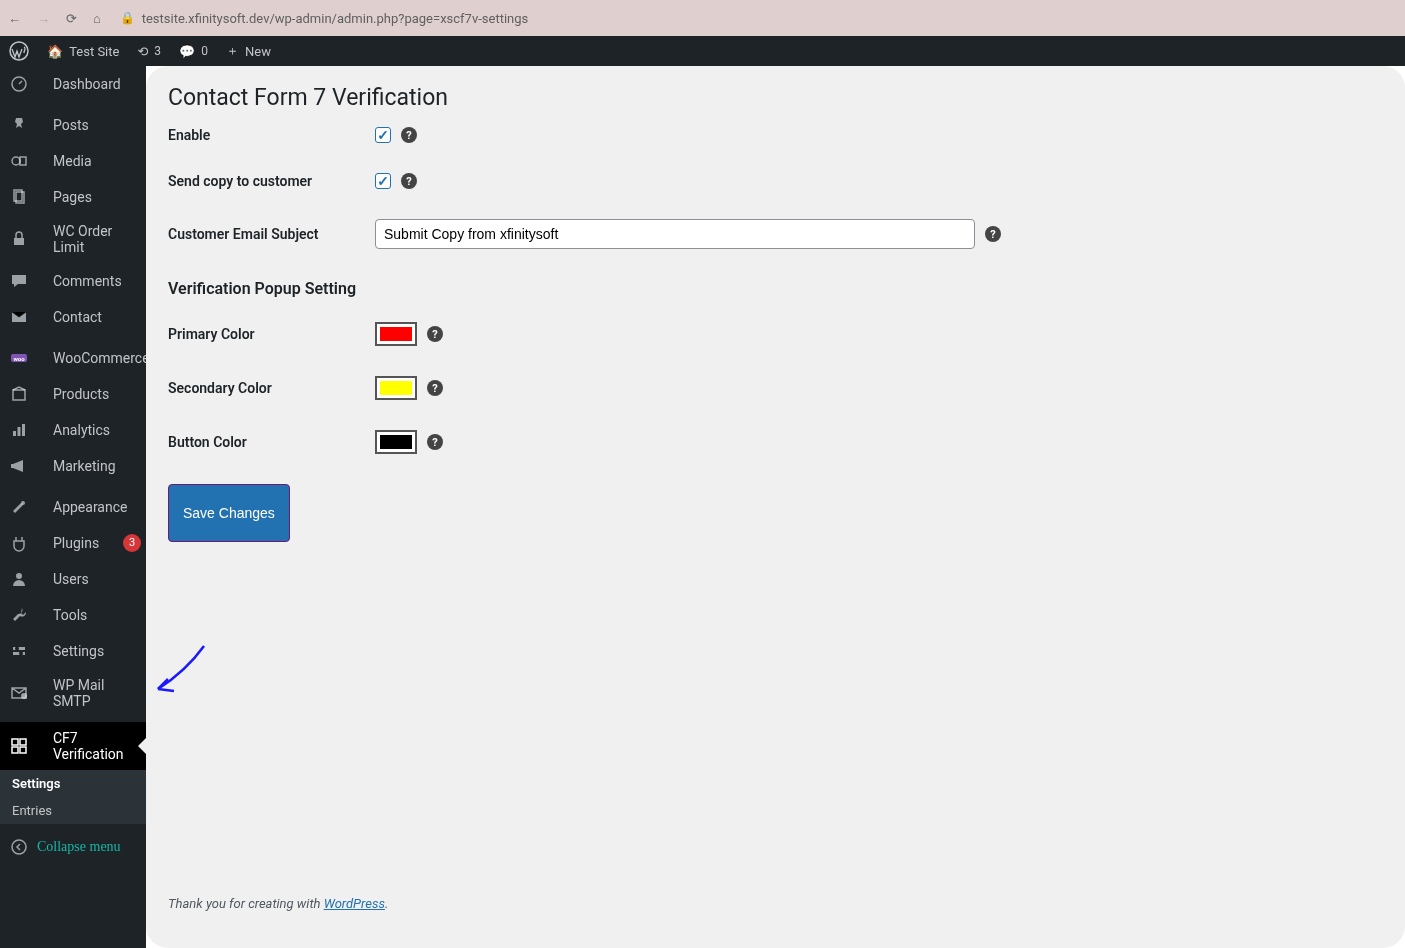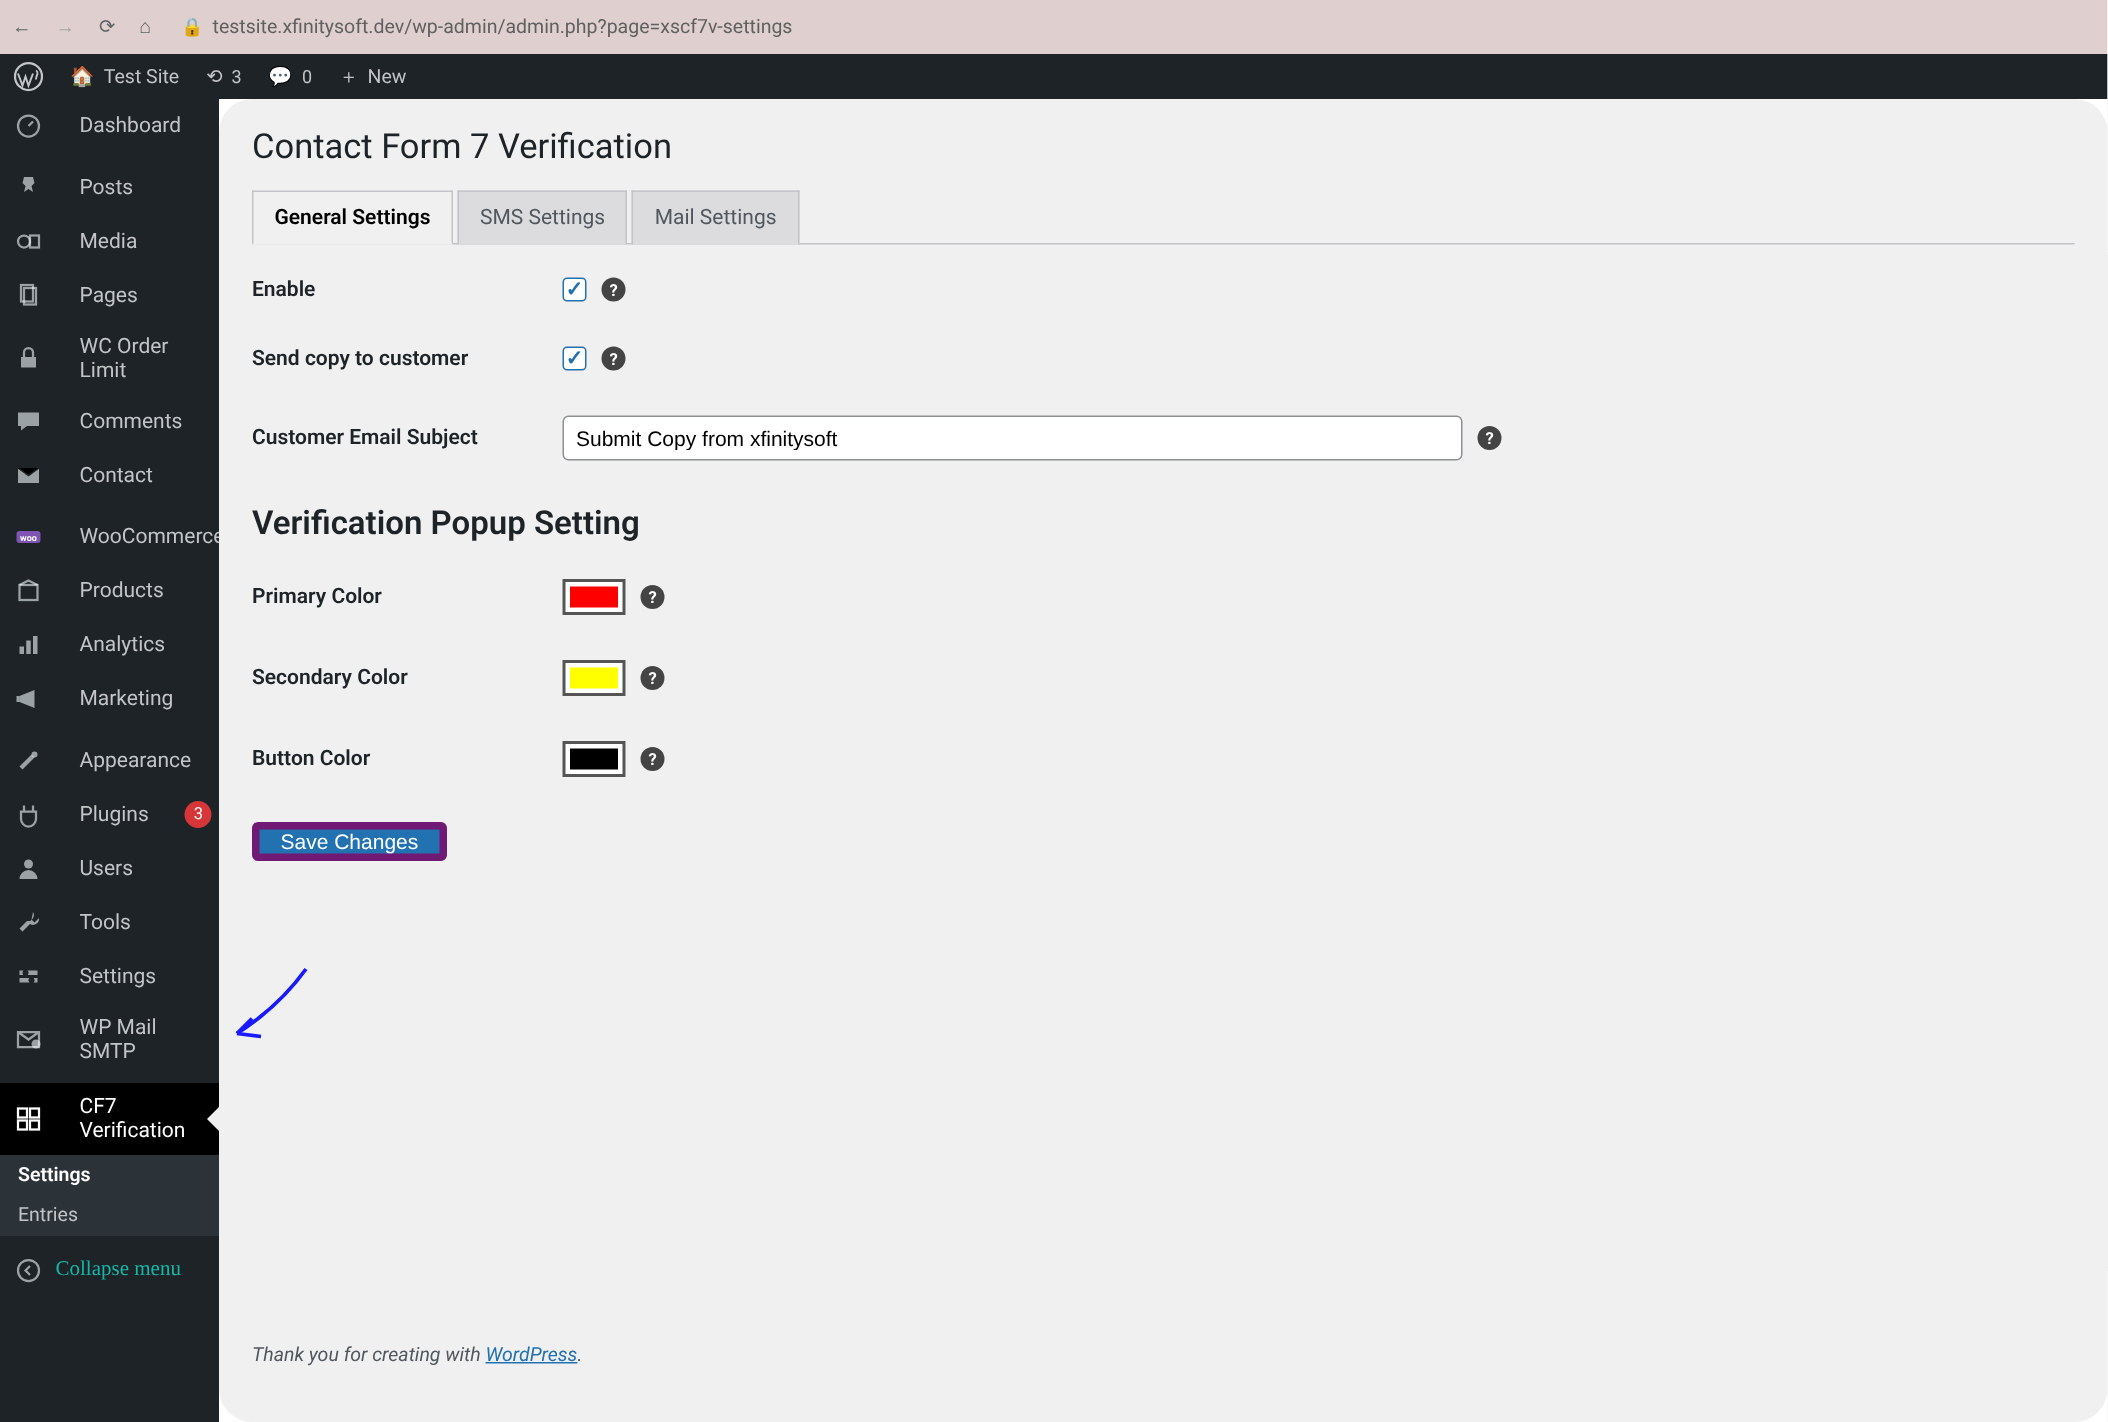--- a/index.html
+++ b/index.html
@@ -40,26 +40,26 @@
 .tab { padding: 9px 14px; background: #dcdcde; border: 1px solid #c3c4c7; border-bottom: none; margin: 0 3px -1px 0; cursor: pointer; font-size: 14px; color:#50575e; }
 .tab.active { background: #f0f0f1; border-bottom: 1px solid #f0f0f1; color:#000; font-weight: 600; }
 
 .form-row { display: flex; align-items: center; margin-bottom: 30px; }
 .form-label { width: 207px; font-size: 14px; color: #1d2327; font-weight: 600; }
 .form-control-area { display: flex; align-items: center; gap: 10px; }
 .checkbox { width: 16px; height: 16px; border: 1px solid #2271b1; border-radius: 3px; display: inline-flex; align-items: center; justify-content: center; background:#fff; cursor: pointer; }
 .checkbox.checked::after { content: "✓"; color: #2271b1; font-size: 14px; font-weight: bold; line-height: 1; }
 .help-icon { width: 16px; height: 16px; border-radius: 50%; background: #444; color: #fff; display: inline-flex; align-items: center; justify-content: center; font-size: 11px; font-weight: bold; cursor: help; }
 .text-input { width: 600px; height: 30px; border: 1px solid #8c8f94; border-radius: 4px; padding: 0 8px; font-size: 14px; }
-.section-title { font-size: 22px; font-weight: 600; color: #1d2327; margin: 10px 0 24px 0; }
+.section-title { font-size: 16px; font-weight: 600; color: #1d2327; margin: 10px 0 24px 0; }
 
 .color-swatch { width: 42px; height: 24px; border: 2px solid #555; background: #fff; padding: 3px; cursor: pointer; }
 .color-swatch .inner { width: 100%; height: 100%; }
 
-.submit-btn { background: #2271b1; border: 5px solid #701a75; color: #fff; padding: 0 14px; border-radius: 4px; font-size: 14px; cursor: pointer; }
+.submit-btn { background: #2271b1; border: 1px solid #701a75; color: #fff; padding: 20px 14px; border-radius: 4px; font-size: 14px; cursor: pointer; }
 
 .arrow-annotation { position: absolute; left: 0px; top: 575px; pointer-events: none; }
 
 .footer { position: absolute; bottom: 37px; left: 22px; color: #50575e; font-style: italic; font-size: 13px; }
 .footer a { color: #2271b1; text-decoration: underline; }
 
 svg { display: block; }
 </style>
 </head>
 <body>
@@ -310,25 +310,20 @@
             <path d="M11 7l-3 3 3 3" fill="none" stroke="currentColor" stroke-width="1.5"></path>
           </svg>
         </span>
       <span>Collapse menu</span>
     </div>
   </div>
 
   <div class="wp-content">
     <h1 class="page-title">Contact Form 7 Verification</h1>
 
-    <div class="tabs">
-      <div class="tab active">General Settings</div>
-      <div class="tab">SMS Settings</div>
-      <div class="tab">Mail Settings</div>
-    </div>
 
     <div class="form-row">
       <div class="form-label">Enable</div>
       <div class="form-control-area">
         <span class="checkbox checked"></span>
         <span class="help-icon">?</span>
       </div>
     </div>
 
     <div class="form-row">

